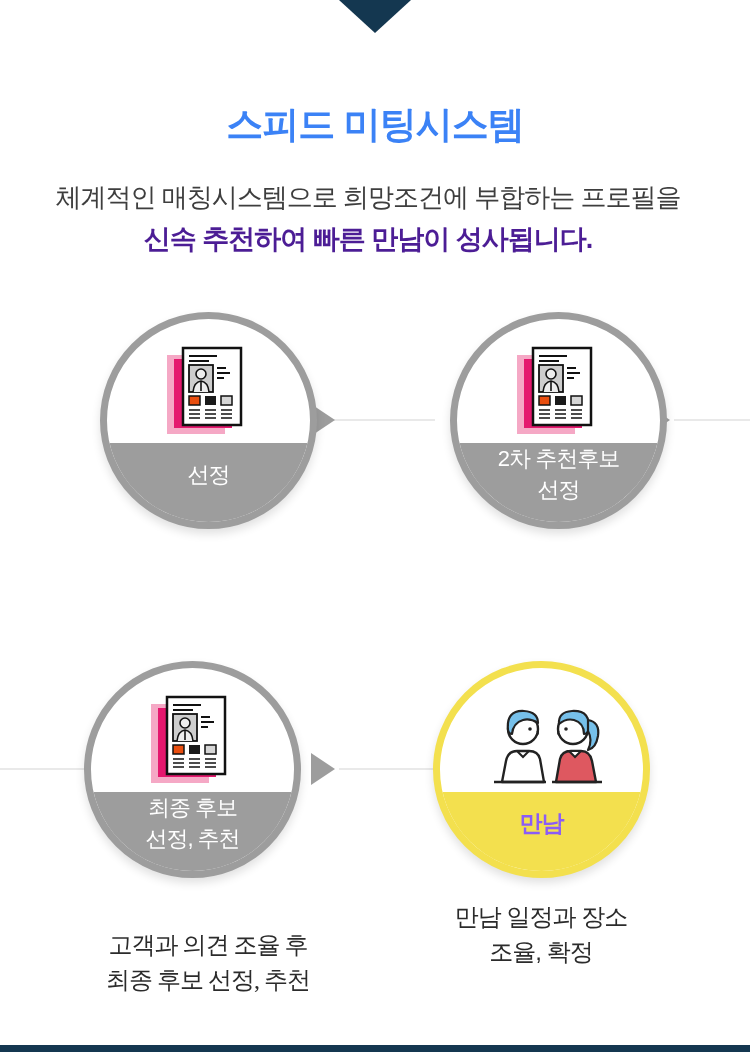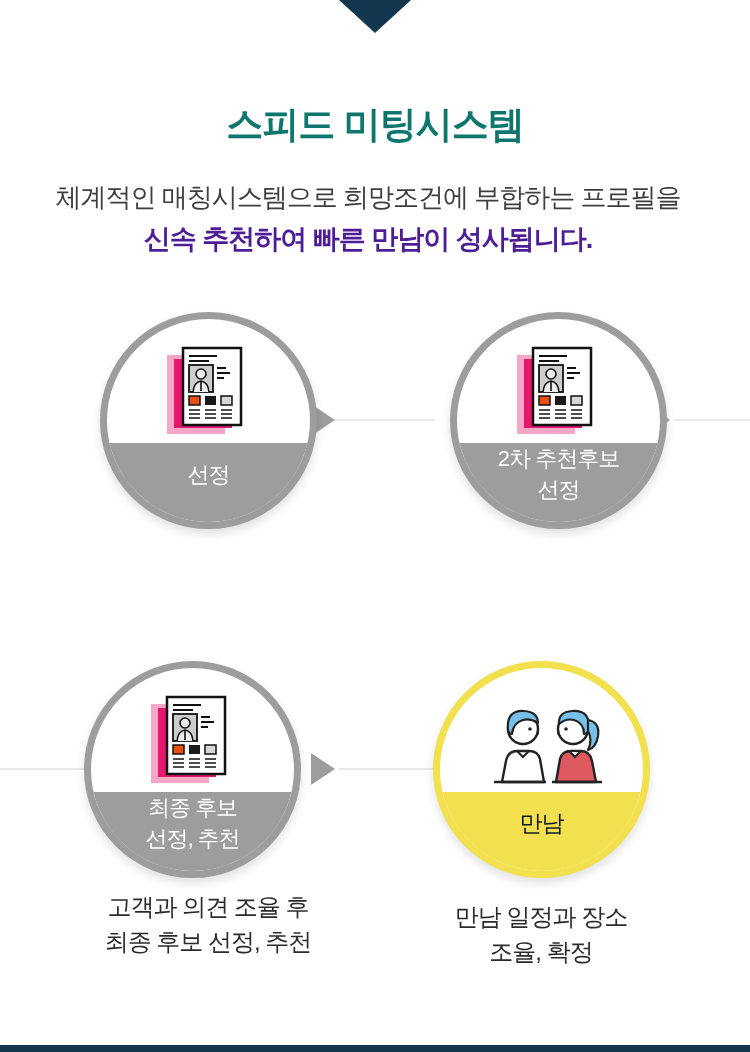--- a/index.html
+++ b/index.html
@@ -11,21 +11,21 @@
   .top-triangle{
     position:absolute;top:0;left:50%;margin-left:-36px;width:0;height:0;
     border-left:36px solid transparent;border-right:36px solid transparent;
     border-top:33px solid #143750;
   }
   
   .bottom-bar{position:absolute;left:0;right:0;bottom:0;height:7px;background:#143750;}
 
   .title{
     position:absolute;top:104px;left:0;width:750px;margin:0;text-align:center;
-    font-size:37px;line-height:1.15;font-weight:bold;color:#0f766e;letter-spacing:-1px;
+    font-size:37px;line-height:1.15;font-weight:bold;color:#3b82f6;letter-spacing:-1px;
   }
   .subtitle{
     position:absolute;top:176px;left:0;width:736px;margin:0;text-align:center;
     font-size:26px;line-height:42px;color:#3E3E3E;letter-spacing:-1px;
   }
   .subtitle .bold-line{display:block;font-size:27px;font-weight:bold;color:#4c1d95;}
 
   
   .flow-line{position:absolute;height:2px;background:#E9E9E9;}
   .flow-arrow{
@@ -46,21 +46,21 @@
   .circle.gray .circle-fill{background:#9D9D9D;}
   .circle.yellow .circle-fill{background:#F3E04E;}
   .circle-icon{position:absolute;top:26px;left:50%;transform:translateX(-50%);}
   .circle.yellow .circle-icon{top:30px;}
   .circle-label{
     position:absolute;left:0;right:0;top:61%;height:39%;
     display:flex;flex-direction:column;align-items:center;justify-content:center;
     padding-bottom:16px;box-sizing:border-box;
     font-size:22px;line-height:31px;color:#ffffff;letter-spacing:-1px;text-align:center;
   }
-  .circle.yellow .circle-label{color:#0f172a;font-size:23px;font-weight:400;}
+  .circle.yellow .circle-label{color:#8b5cf6;font-size:23px;font-weight:700;}
 
   .step-desc{
     position:absolute;width:380px;margin:0;text-align:center;
     font-size:24px;line-height:35px;color:#2B2B2B;letter-spacing:-1px;
   }
 
   .c1{left:100px;top:312px;}
   .c2{left:450px;top:312px;}
   .c3{left:84px;top:661px;}
   .c4{left:433px;top:661px;}
@@ -68,21 +68,21 @@
   .line-r1-mid{left:329px;top:419px;width:106px;}
   .line-r1-right{left:674px;top:419px;width:76px;}
   .line-r2-left{left:0px;top:768px;width:100px;}
   .line-r2-mid{left:339px;top:768px;width:94px;}
 
   .arrow-1{left:311px;top:404px;}
   .arrow-2{left:646px;top:404px;}
   .arrow-3{left:311px;top:753px;}
 
   .desc-2{left:353px;top:549px;}
-  .desc-3{left:18px;top:889px;}
+  .desc-3{left:18px;top:928px;font-family:Liberation Serif, serif;}
   .desc-4{left:351px;top:899px;}
 </style>
 </head>
 <body>
 
 <div class="canvas">
 
   <div class="top-triangle"></div>
 
   <h1 class="title">스피드 미팅시스템</h1>

